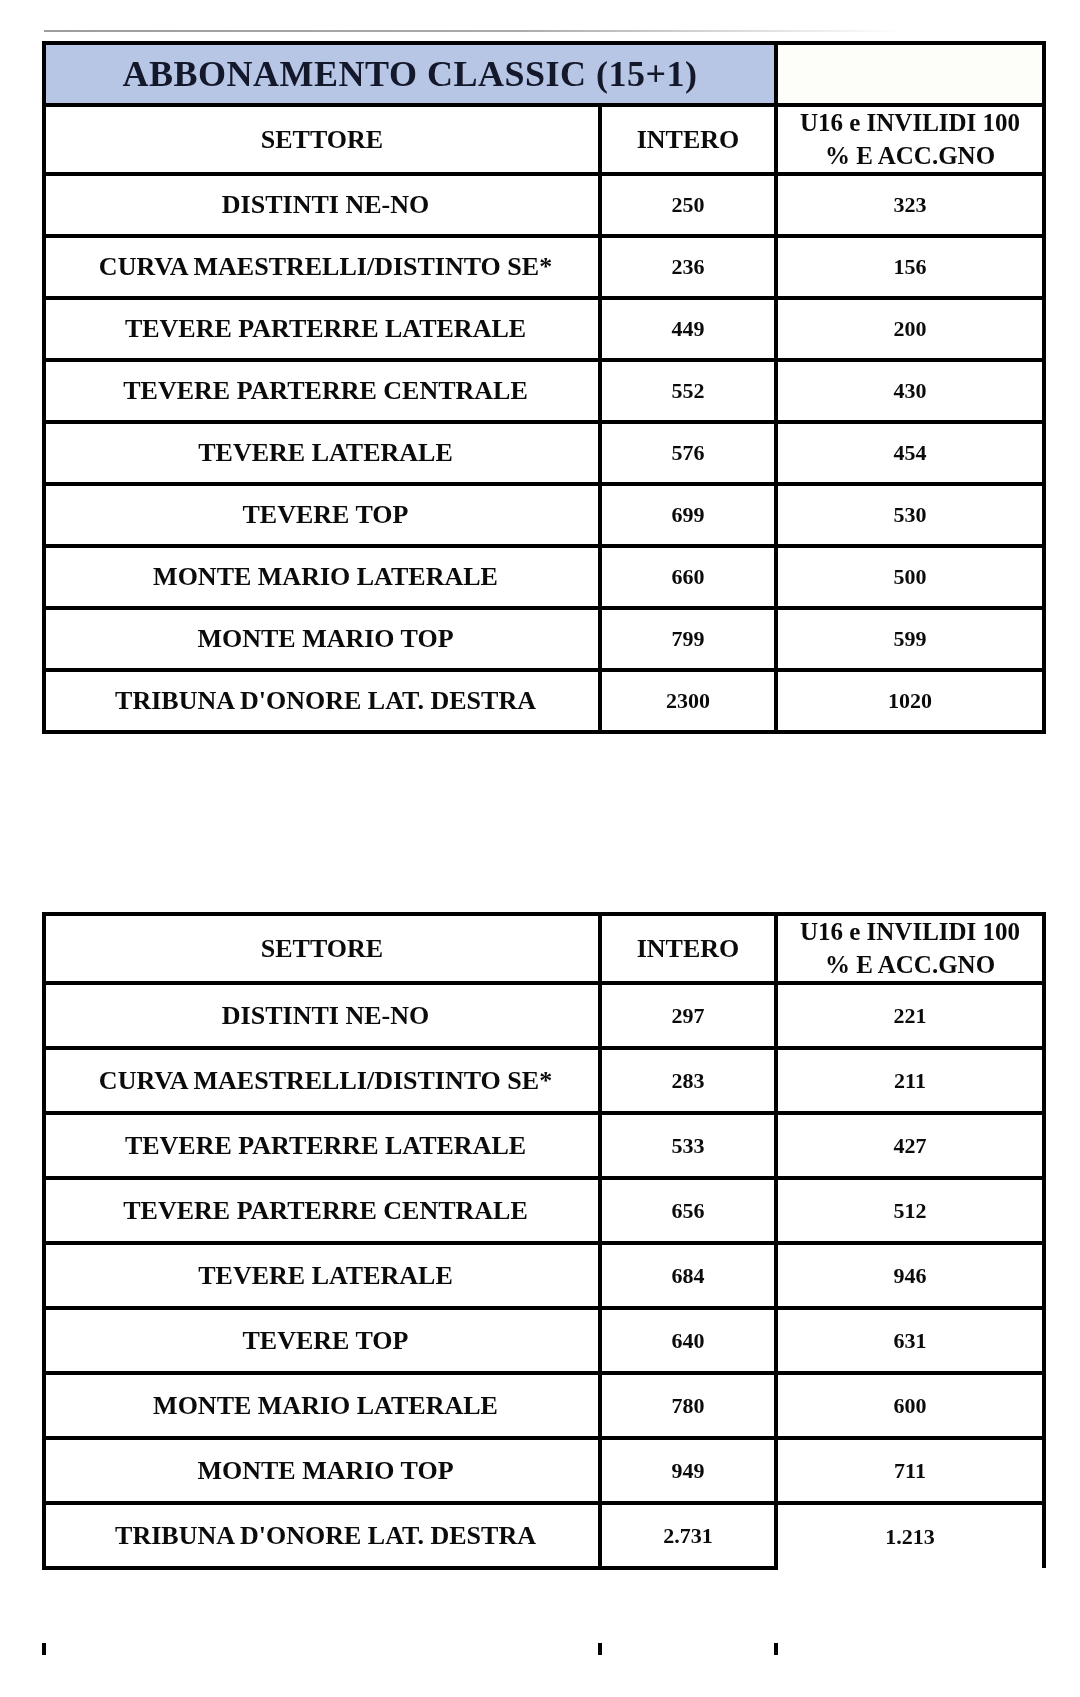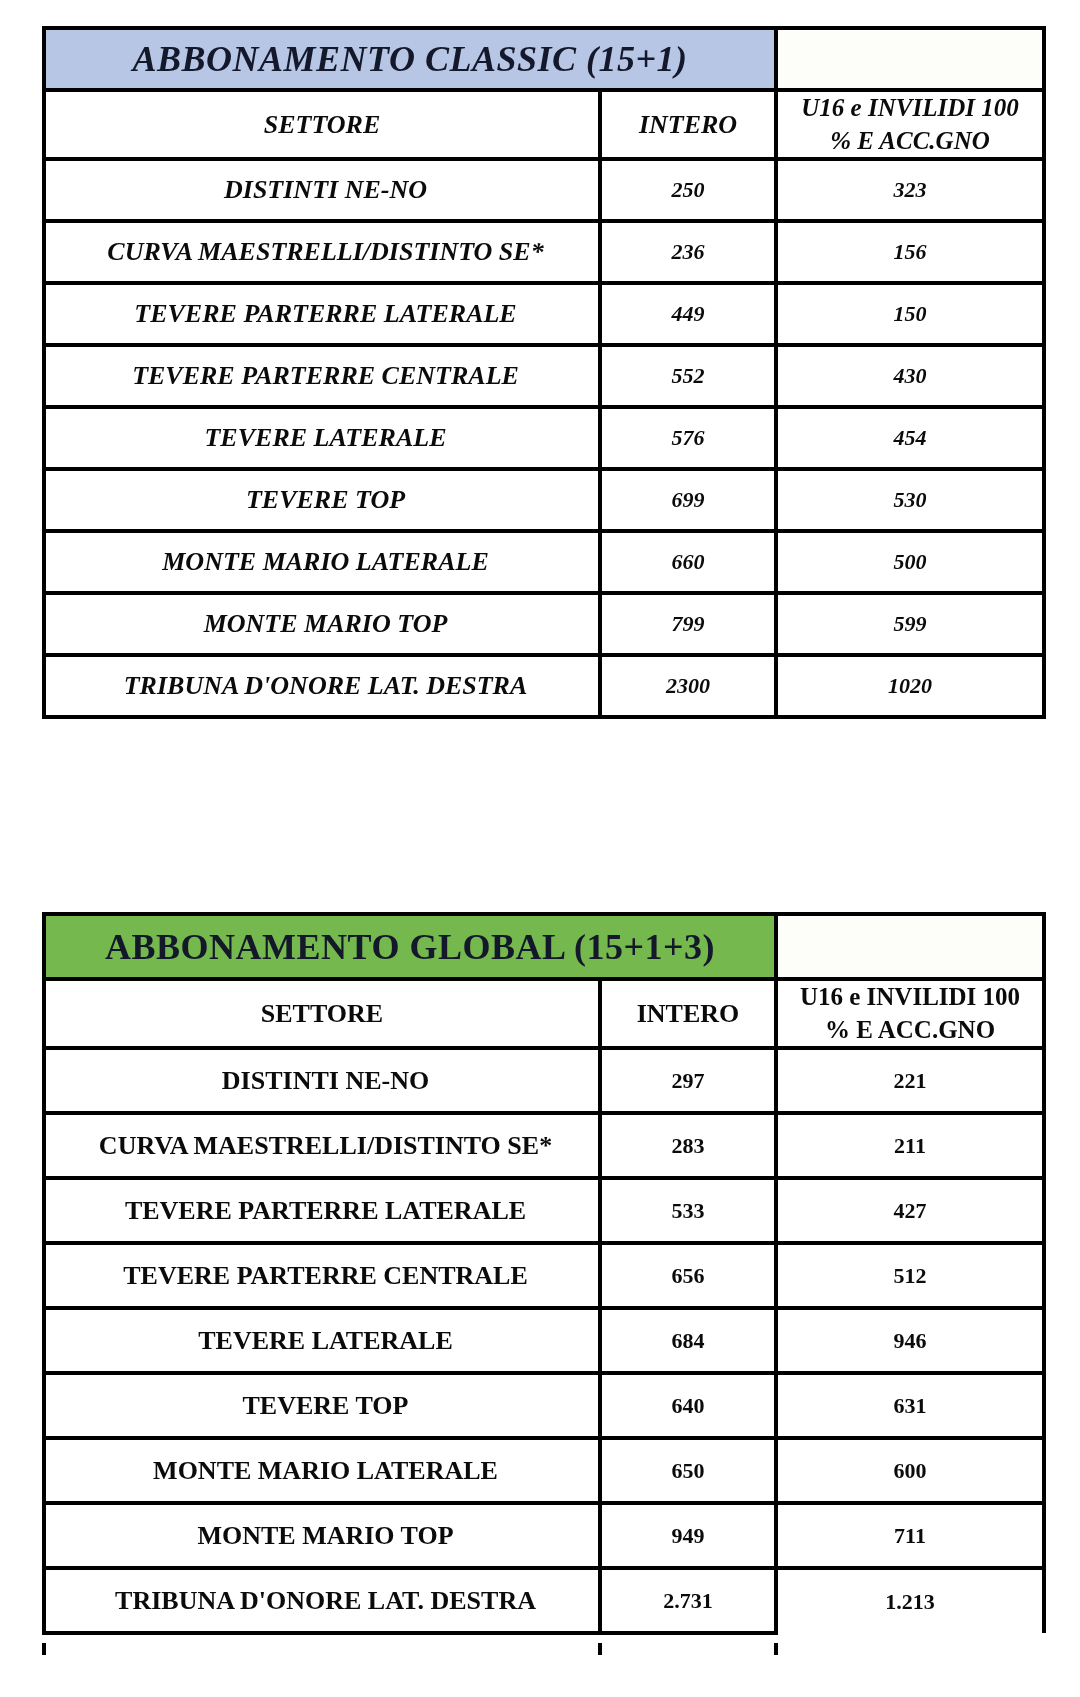--- a/index.html
+++ b/index.html
@@ -35,21 +35,21 @@
   .stub-2 { left: 598px; }
   .stub-3 { left: 774px; }
 
   table.price-table {
     position: absolute;
     left: 42px;
     border-collapse: collapse;
     table-layout: fixed;
     width: 1000px;
   }
-  #table-classic { top: 26px; font-style: italic; }
+  #table-classic { top: 41px; }
   #table-global  { top: 912px; }
 
   .price-table td {
     border: 4px solid #000;
     overflow: hidden;
   }
 
   
   .title-row { height: 45px; }
   .title-cell {
@@ -136,21 +136,21 @@
         <td class="cell-num">323</td>
       </tr>
       <tr>
         <td class="cell-label">CURVA MAESTRELLI/DISTINTO SE*</td>
         <td class="cell-num">236</td>
         <td class="cell-num">156</td>
       </tr>
       <tr>
         <td class="cell-label">TEVERE PARTERRE LATERALE</td>
         <td class="cell-num">449</td>
-        <td class="cell-num">150</td>
+        <td class="cell-num">200</td>
       </tr>
       <tr>
         <td class="cell-label">TEVERE PARTERRE CENTRALE</td>
         <td class="cell-num">552</td>
         <td class="cell-num">430</td>
       </tr>
       <tr>
         <td class="cell-label">TEVERE LATERALE</td>
         <td class="cell-num">576</td>
         <td class="cell-num">454</td>
@@ -178,24 +178,20 @@
     </tbody>
 </table>
 
 <table id="table-global" class="price-table">
   <colgroup>
     <col style="width:556px">
     <col style="width:176px">
     <col style="width:268px">
   </colgroup>
   <tbody>
-    <tr class="title-row">
-      <td class="title-cell" colspan="2" style="background: rgb(117, 185, 78);">ABBONAMENTO GLOBAL (15+1+3)</td>
-      <td class="corner-cell"></td>
-    </tr>
     <tr class="hdr-row">
       <td class="hdr-cell">SETTORE</td>
       <td class="hdr-cell">INTERO</td>
       <td class="hdr-cell hdr-u16">
         <span class="line">U16 e INVILIDI 100</span>
         <span class="line">% E ACC.GNO</span>
       </td>
     </tr>
 
   <tr>
@@ -223,21 +219,21 @@
         <td class="cell-num">684</td>
         <td class="cell-num">946</td>
       </tr>
       <tr>
         <td class="cell-label">TEVERE TOP</td>
         <td class="cell-num">640</td>
         <td class="cell-num">631</td>
       </tr>
       <tr>
         <td class="cell-label">MONTE MARIO LATERALE</td>
-        <td class="cell-num">650</td>
+        <td class="cell-num">780</td>
         <td class="cell-num">600</td>
       </tr>
       <tr>
         <td class="cell-label">MONTE MARIO TOP</td>
         <td class="cell-num">949</td>
         <td class="cell-num">711</td>
       </tr>
       <tr>
         <td class="cell-label">TRIBUNA D'ONORE LAT. DESTRA</td>
         <td class="cell-num">2.731</td>

